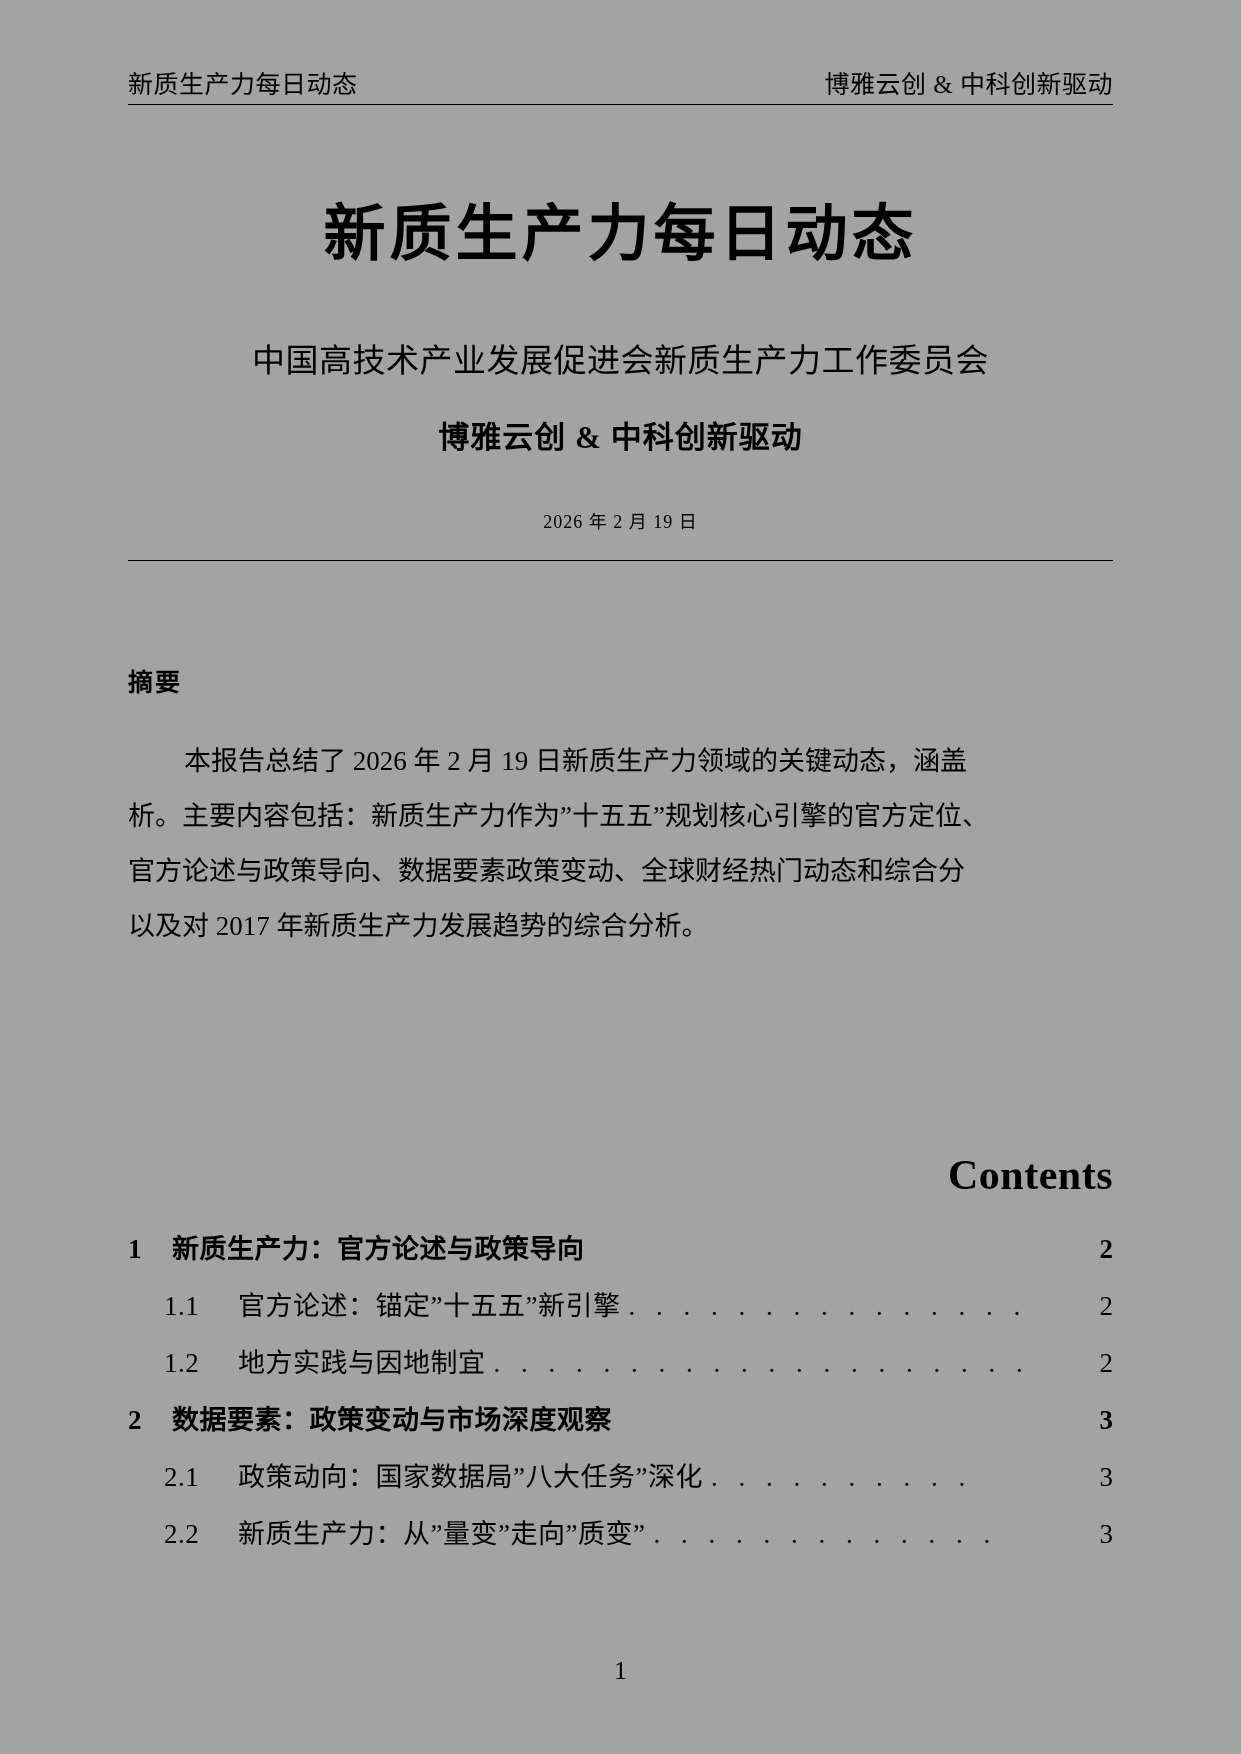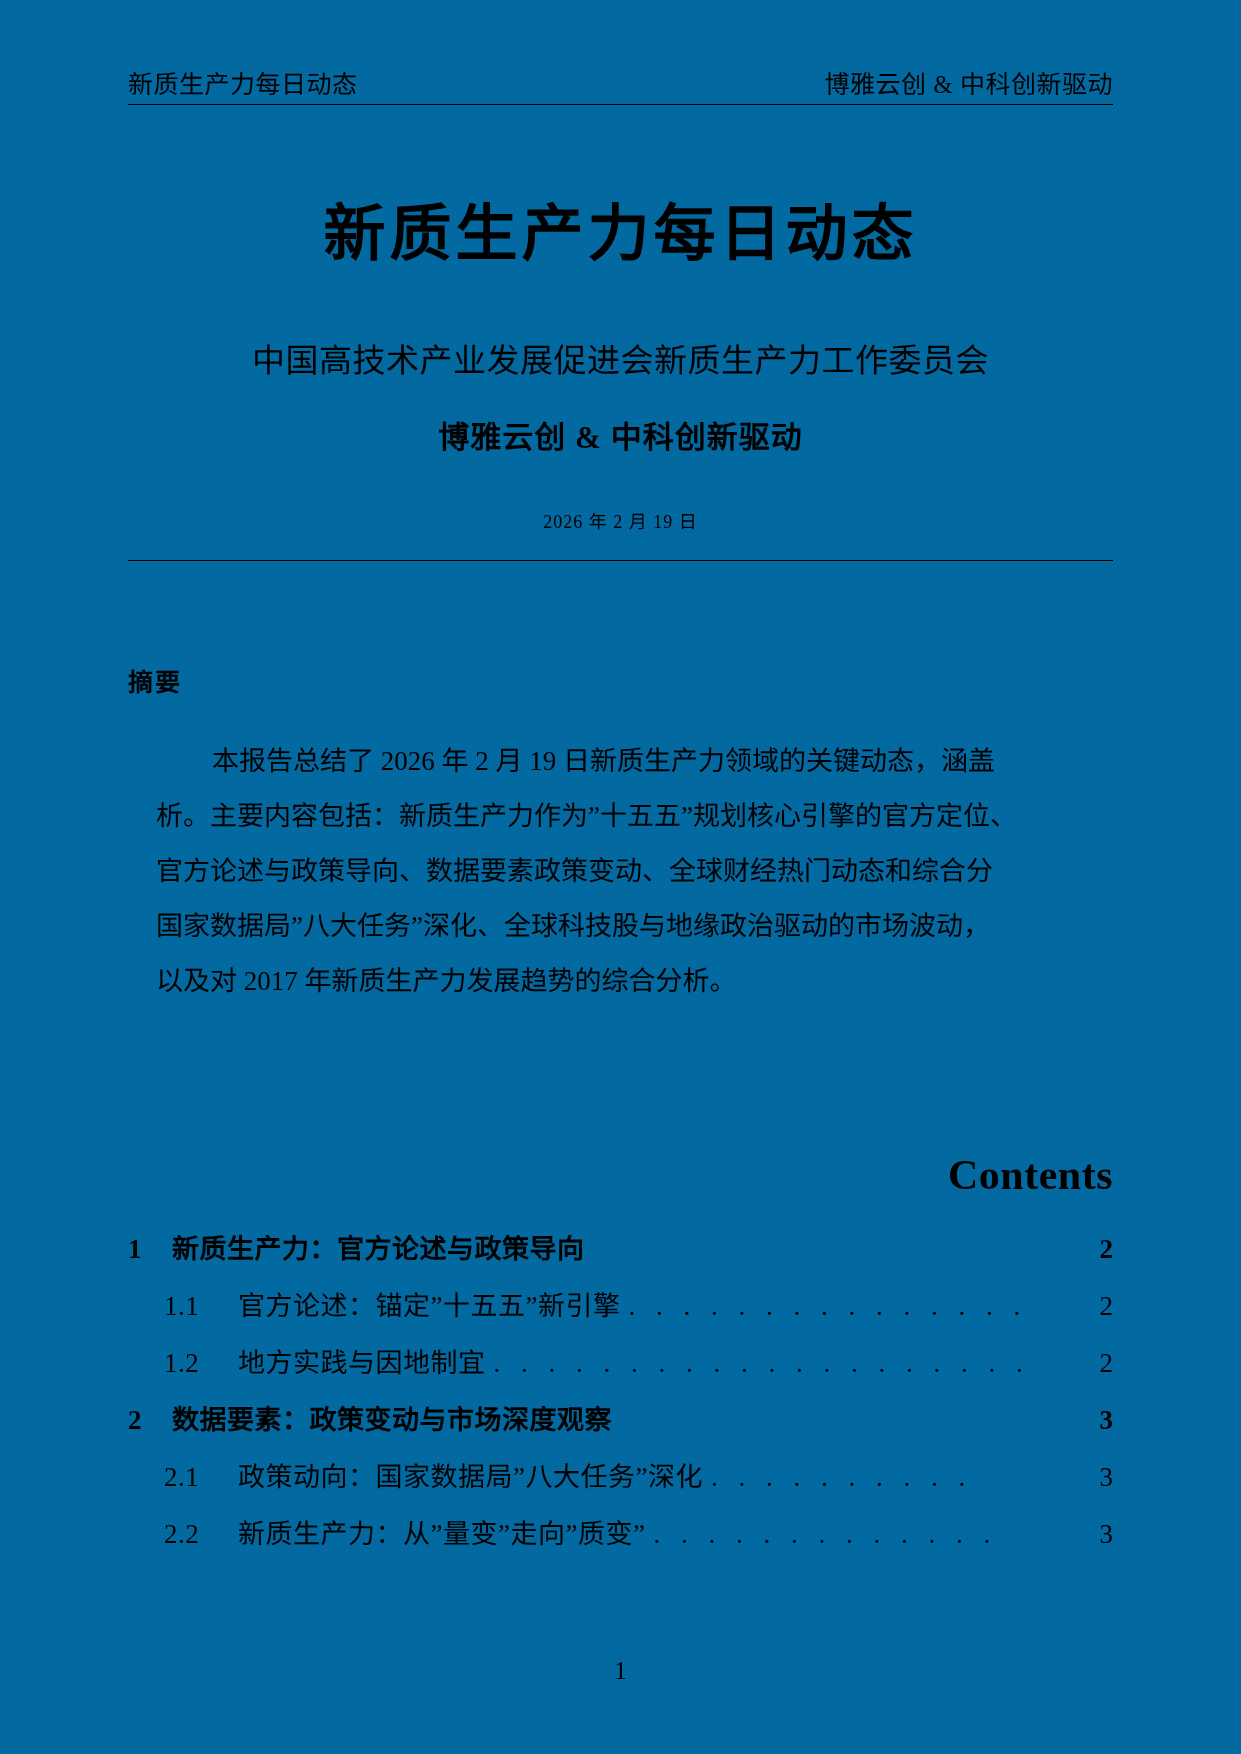--- a/index.html
+++ b/index.html
@@ -11,21 +11,21 @@
   body {
     font-family: "Liberation Serif", "DejaVu Serif", serif;
     color: #000000;
   }
 
   .page {
     position: relative;
     width: 1241px;
     height: 1754px;
     margin: 0 auto;
-    background: #0369a1;
+    background: #a3a3a3;
     box-sizing: border-box;
     overflow: hidden;
   }
 
   
   .running-head {
     position: absolute;
     top: 52px;
     left: 128px;
     right: 128px;
@@ -105,21 +105,20 @@
   }
   .abstract-body {
     font-size: 27px;
     line-height: 55px;
     text-align: justify;
     text-justify: inter-character;
   }
   .abstract-body .ab-line {
     display: block;
     white-space: nowrap;
-    margin-left: 28px;
   }
   .abstract-body .ab-line.indent {
     text-indent: 56px;
   }
 
   
   .contents {
     position: absolute;
     top: 1152px;
     left: 128px;
@@ -203,21 +202,20 @@
   </div>
 
   <div class="title-rule"></div>
 
   <div class="abstract">
     <div class="abstract-title">摘要</div>
     <div class="abstract-body">
       <span class="ab-line indent">本报告总结了 2026 年 2 月 19 日新质生产力领域的关键动态，涵盖</span>
       <span class="ab-line">析。主要内容包括：新质生产力作为”十五五”规划核心引擎的官方定位、</span>
       <span class="ab-line">官方论述与政策导向、数据要素政策变动、全球财经热门动态和综合分</span>
-      <span class="ab-line">国家数据局”八大任务”深化、全球科技股与地缘政治驱动的市场波动，</span>
       <span class="ab-line">以及对 2017 年新质生产力发展趋势的综合分析。</span>
     </div>
   </div>
 
   <div class="contents">
     <div class="contents-heading">Contents</div>
 
     <div class="toc-entry level-1">
       <span class="toc-num">1</span>
       <span class="toc-label">新质生产力：官方论述与政策导向</span>

